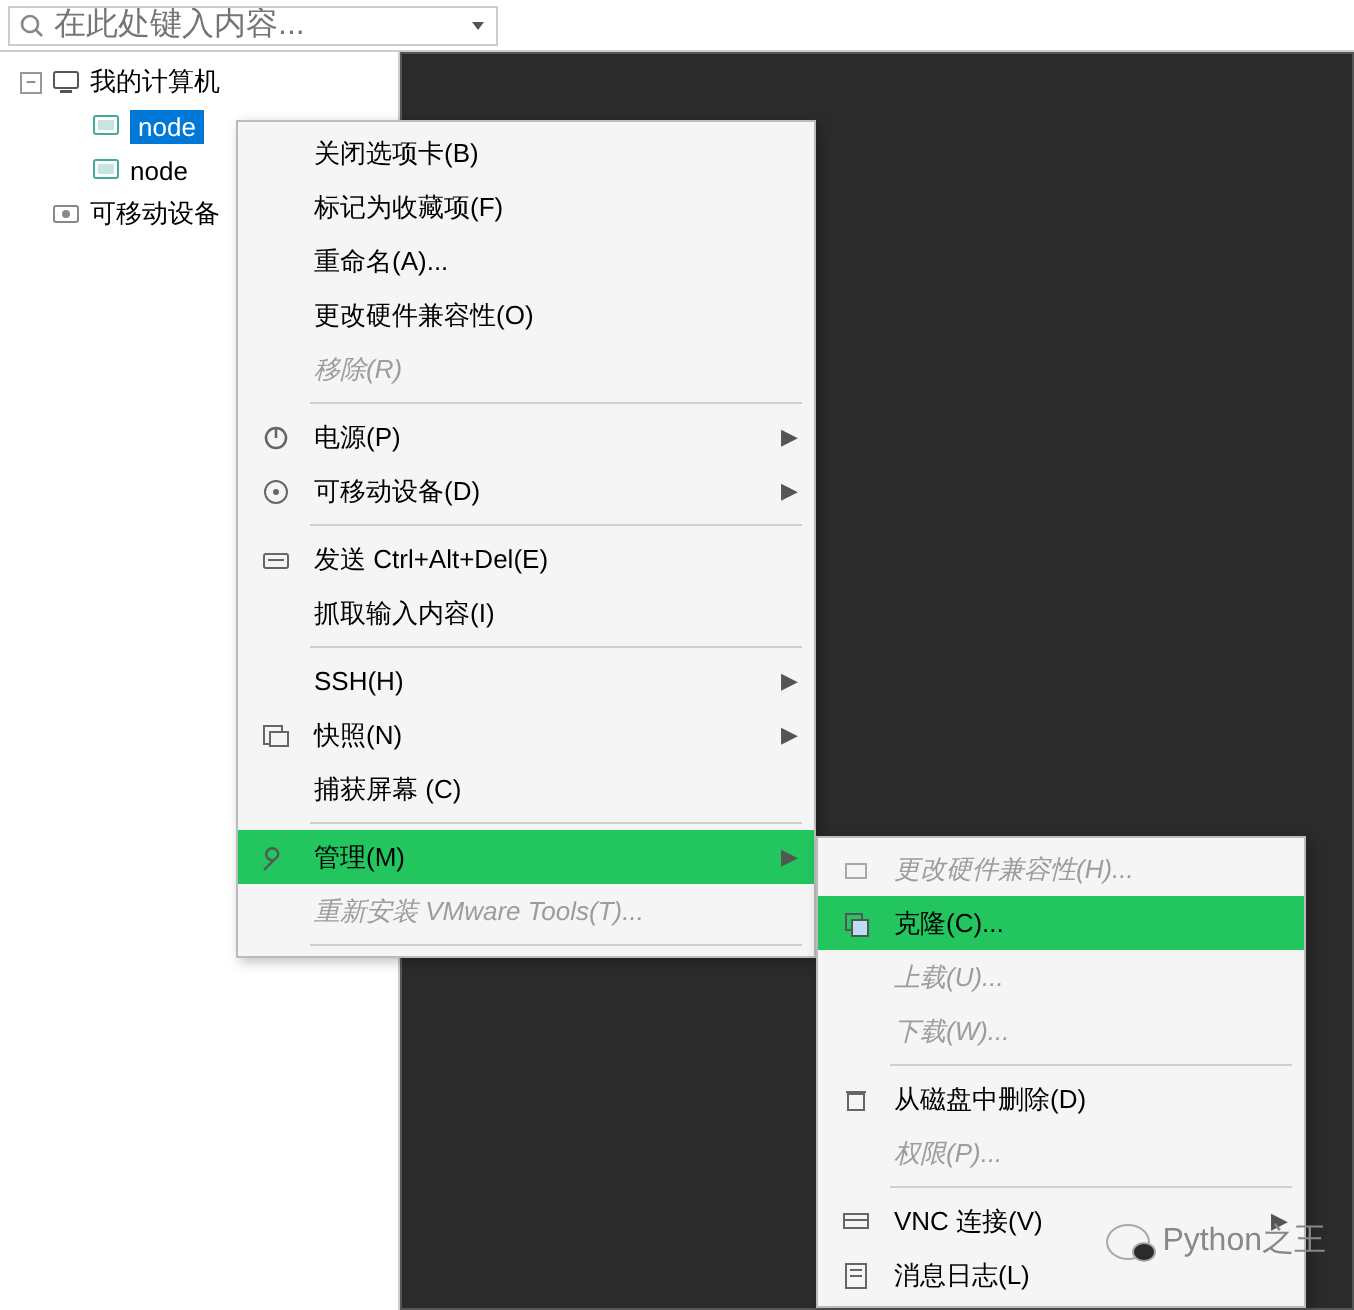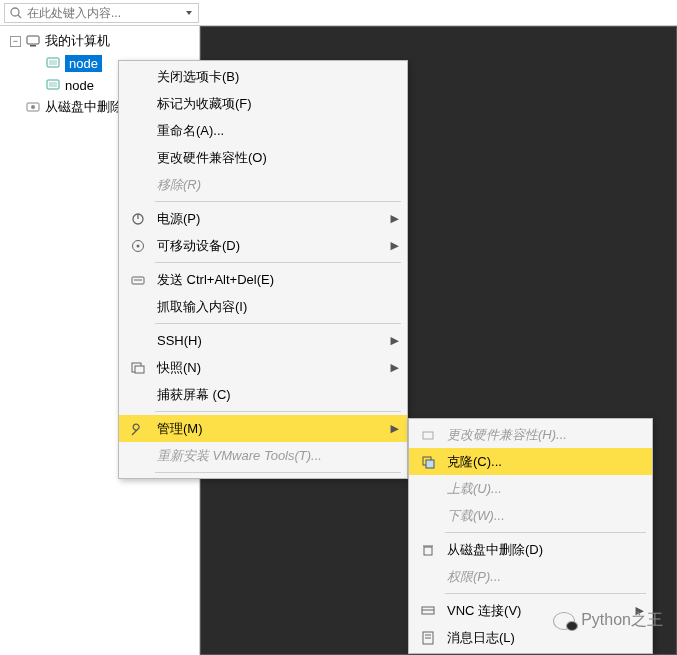--- a/index.html
+++ b/index.html
@@ -1,41 +1,41 @@
 <!DOCTYPE html>
 <html><head>
   <meta charset="utf-8">
   <style>
     * { margin: 0; padding: 0; box-sizing: border-box; }
     body { font-family: "Microsoft YaHei", "Segoe UI", sans-serif; font-size: 13px; background: #f0f0f0; width: 677px; height: 655px; overflow: hidden; position: relative; }
     
     .top-bar { height: 26px; background: #fff; border-bottom: 1px solid #ccc; display: flex; align-items: center; padding: 0 4px; }
     .search-wrap { display: flex; align-items: center; flex: 0 0 195px; border: 1px solid #ccc; height: 20px; padding: 0 4px; }
     .search-icon { width: 14px; height: 14px; }
-    .search-input { border: none; outline: none; font-size: 12px; color: #3b82f6; flex: 1; margin-left: 4px; font-family: inherit; }
+    .search-input { border: none; outline: none; font-size: 16px; color: #3b82f6; flex: 1; margin-left: 4px; font-family: inherit; }
     .dropdown-arrow { width: 10px; height: 10px; }
     
     .main-area { display: flex; height: calc(100% - 26px); }
     .sidebar { width: 200px; background: #fff; border-right: 1px solid #ccc; padding: 4px 0; }
     .dark-pane { flex: 1; background: #2b2b2b; border: 1px solid #555; }
     
     .tree { list-style: none; padding-left: 8px; }
     .tree ul { list-style: none; padding-left: 20px; }
     .tree-item { display: flex; align-items: center; height: 22px; padding: 0 2px; cursor: default; white-space: nowrap; }
     .tree-toggle { width: 11px; height: 11px; border: 1px solid #999; display: inline-flex; align-items: center; justify-content: center; font-size: 9px; line-height: 1; margin-right: 4px; color: #555; background: #fff; }
     .tree-spacer { width: 15px; display: inline-block; }
     .tree-icon { width: 16px; height: 16px; margin-right: 4px; display: inline-flex; align-items: center; justify-content: center; }
     .tree-label { color: #000; }
     .tree-label.selected { background: #0078d7; color: #fff; padding: 1px 4px; }
     
     .context-menu { position: absolute; background: #f5f5f5; border: 1px solid #bbb; box-shadow: 2px 2px 6px rgba(0,0,0,0.25); padding: 2px 0; }
     .context-menu.main { left: 118px; top: 60px; width: 290px; }
     .context-menu.sub { left: 408px; top: 418px; width: 245px; }
     .menu-item { display: flex; align-items: center; height: 27px; padding: 0 8px 0 6px; color: #000; cursor: default; }
-    .menu-item.highlighted { background: #fde047; }
+    .menu-item.highlighted { background: #22c55e; }
     .menu-item.disabled { color: #9c9c9c; font-style: italic; }
     .menu-icon-col { width: 26px; display: flex; align-items: center; justify-content: center; }
     .menu-label { flex: 1; padding-left: 6px; }
     .menu-arrow { width: 12px; text-align: right; color: #555; font-size: 11px; }
     .menu-sep { height: 1px; background: #d0d0d0; margin: 3px 6px 3px 36px; }
     
     .watermark { position: absolute; right: 14px; bottom: 24px; display: flex; align-items: center; gap: 6px; color: #888; font-size: 16px; }
     .wm-bubble { width: 22px; height: 18px; border: 1px solid #aaa; border-radius: 50%; position: relative; }
     .wm-bubble::after { content: ""; position: absolute; width: 10px; height: 8px; border: 1px solid #aaa; border-radius: 50%; right: -4px; bottom: -2px; background: #2b2b2b; }
     
@@ -104,21 +104,21 @@
       </li>
       <li>
         <div class="tree-item">
           <span class="tree-spacer"></span>
           <span class="tree-icon">
             <svg width="16" height="16" viewBox="0 0 16 16">
                 <rect x="2" y="4" width="12" height="8" rx="1" fill="none" stroke="#888"></rect>
                 <circle cx="8" cy="8" r="2" fill="#888"></circle>
               </svg>
           </span>
-          <span class="tree-label">从磁盘中删除</span>
+          <span class="tree-label">可移动设备</span>
         </div>
       </li>
     </ul>
   </div>
   <div class="dark-pane"></div>
 </div>
 
 <div class="context-menu main">
   <div class="menu-item">
       <span class="menu-icon-col"></span>

